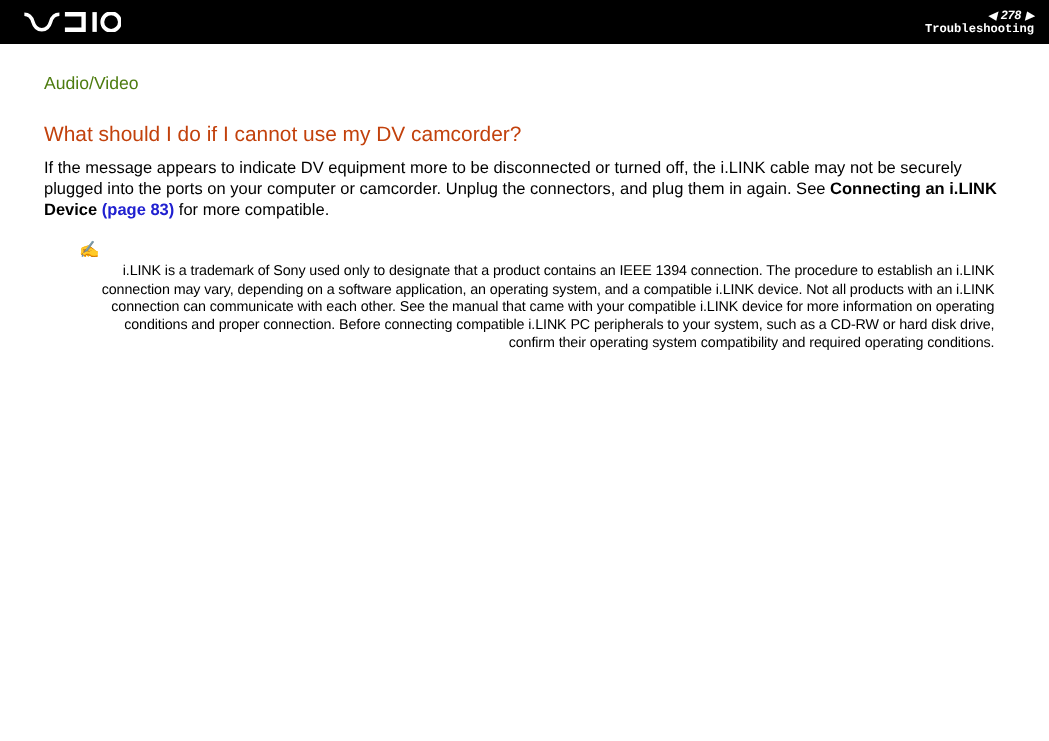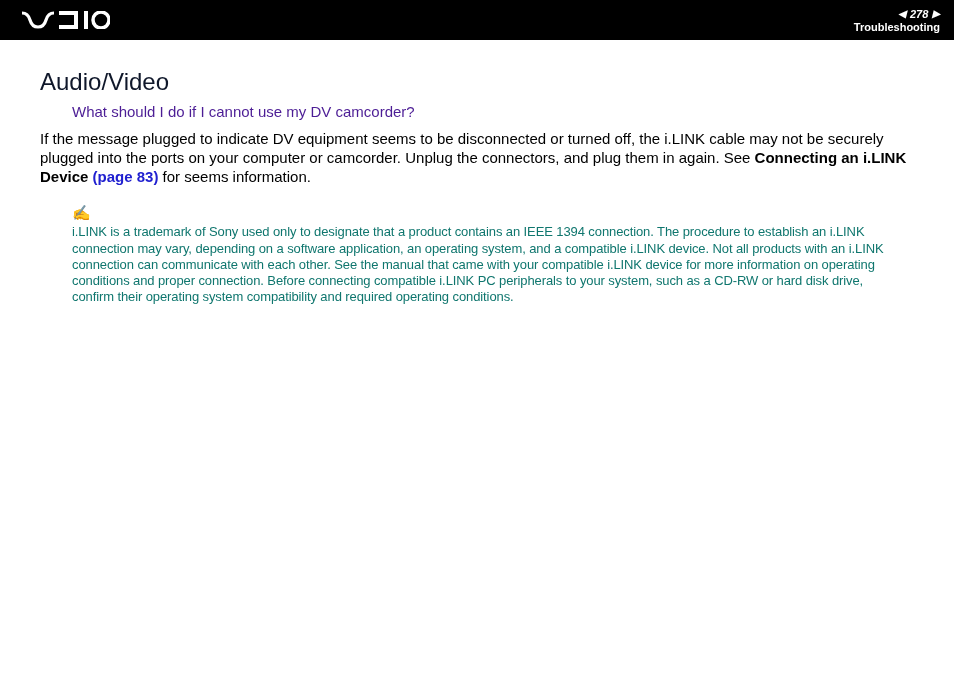--- a/index.html
+++ b/index.html
@@ -41,36 +41,36 @@
       font-weight: bold;
       font-style: italic;
     }
     .nav-arrow {
       font-size: 10px;
     }
     .section-label {
       font-size: 11px;
       font-weight: bold;
       margin-top: 1px;
+      font-family: Liberation Mono, monospace;
     }
     .content {
       padding: 28px 40px 0 40px;
     }
     .heading1 {
-      font-size: 24px;
+      font-size: 16px;
       font-weight: normal;
-      color: #0f172a;
-      margin-bottom: 7px;
+      color: #4d7c0f;
+      margin-bottom: 26px;
     }
     .heading2 {
-      font-size: 15px;
+      font-size: 19px;
       font-weight: normal;
-      color: #4c1d95;
+      color: #c2410c;
       margin-bottom: 10px;
-      margin-left: 32px;
     }
     .body-text {
       font-size: 15px;
       color: #000;
       line-height: 1.25;
       margin-bottom: 18px;
     }
     .body-text .bold {
       font-weight: bold;
     }
@@ -85,23 +85,24 @@
     }
     .note-icon {
       font-size: 15px;
       color: #000;
       margin-bottom: 2px;
     }
     .note-text {
       font-size: 13px;
       font-family: Arial, Helvetica, sans-serif;
       font-stretch: condensed;
-      color: #0f766e;
+      color: #000000;
       line-height: 1.25;
       letter-spacing: -0.1px;
+      text-align: right;
     }
   </style>
 </head>
 <body>
 
 <div class="header">
   <div class="logo">
     <svg width="88" height="18" viewBox="0 0 88 18">
       <path d="M 0 2 Q 6 2 8 9 Q 10 16 16 16 Q 22 16 24 9 Q 26 2 32 2" stroke="#fff" stroke-width="3.2" fill="none"></path>
       <path d="M 37 0 L 37 4 L 52 4 L 52 14 L 37 14 L 37 18 L 56 18 L 56 0 Z" fill="#fff"></path>
@@ -116,19 +117,19 @@
       <span class="nav-arrow">▶</span>
     </div>
     <div class="section-label">Troubleshooting</div>
   </div>
 </div>
 
 <div class="content">
   <h1 class="heading1">Audio/Video</h1>
   <h2 class="heading2">What should I do if I cannot use my DV camcorder?</h2>
   <p class="body-text">
-    <span>If the message plugged to indicate DV equipment seems to be disconnected or turned off, the i.LINK cable may not be securely plugged into the ports on your computer or camcorder. Unplug the connectors, and plug them in again. See </span><span class="bold">Connecting an i.LINK Device </span><span class="link-ref">(page 83)</span><span> for seems information.</span>
+    <span>If the message appears to indicate DV equipment more to be disconnected or turned off, the i.LINK cable may not be securely plugged into the ports on your computer or camcorder. Unplug the connectors, and plug them in again. See </span><span class="bold">Connecting an i.LINK Device </span><span class="link-ref">(page 83)</span><span> for more compatible.</span>
   </p>
   <div class="note-block">
     <div class="note-icon">✍</div>
     <div class="note-text">i.LINK is a trademark of Sony used only to designate that a product contains an IEEE 1394 connection. The procedure to establish an i.LINK connection may vary, depending on a software application, an operating system, and a compatible i.LINK device. Not all products with an i.LINK connection can communicate with each other. See the manual that came with your compatible i.LINK device for more information on operating conditions and proper connection. Before connecting compatible i.LINK PC peripherals to your system, such as a CD-RW or hard disk drive, confirm their operating system compatibility and required operating conditions.</div>
   </div>
 </div>
 
 </body></html>

